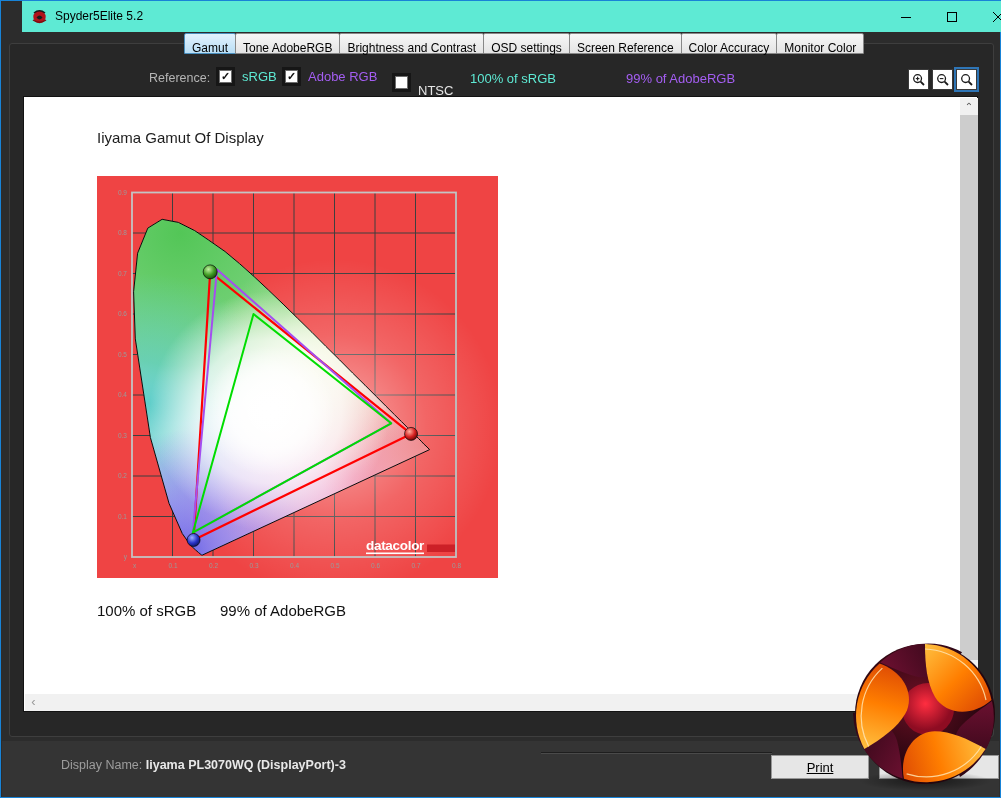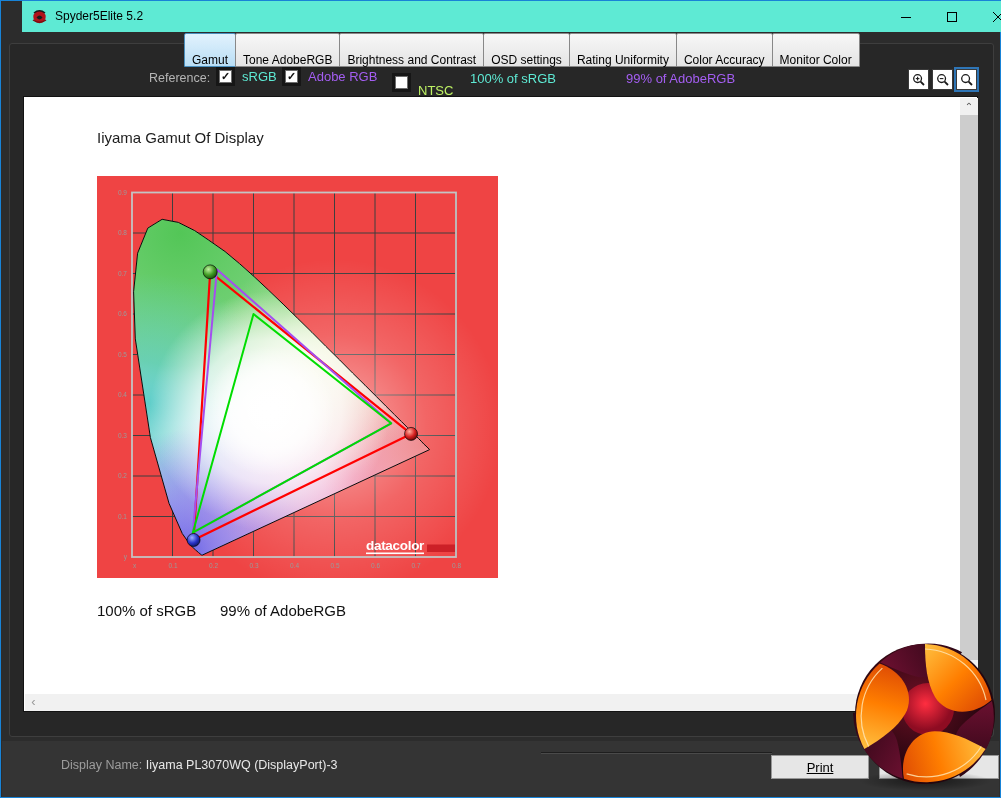--- a/index.html
+++ b/index.html
@@ -9,54 +9,54 @@
 
   
   .titlebar { position:absolute; left:12px; top:0; width:100%; height:31px; background:#5eead4;margin-left:9px; }
   .app-icon { position:absolute; left:9px; top:7px; width:17px; height:17px; }
   .title-text { position:absolute; left:33px; top:0; line-height:31px; font-size:12px; color:#000; }
   .winctl { position:absolute; top:0; width:46px; height:31px; display:flex; align-items:center; justify-content:center; }
   .winctl.min { right:92px; } .winctl.max { right:46px; } .winctl.close { right:0; }
 
   
   .tabbar { position:absolute; left:183px; top:32px; display:flex; z-index:5; }
-  .tab { height:21px; padding:16px 7px; margin-right:-1px; font-size:12px; line-height:20px; color:#000;
+  .tab { height:21px; padding:4px 7px; margin-right:-1px; font-size:12px; line-height:20px; color:#000;
          background:linear-gradient(#f7f7f7,#e4e4e4); border:1px solid #888; border-radius:2px 2px 0 0; white-space:nowrap; }
   .tab.active { background:linear-gradient(#e2f2fd,#b9def5); border-color:#4a8fbe; }
 
   
   .groupbox { position:absolute; left:8px; top:42px; width:985px; height:694px; background:#272727; border:1px solid #3e3e3e; border-radius:3px; }
 
   
   .toolbar-label { position:absolute; left:148px; top:70px; font-size:12.5px; color:#b5b5b5; }
   .cbgroup { position:absolute; top:66px; display:flex; align-items:center; }
   .cb-well { width:19px; height:19px; background:#161616; display:flex; align-items:center; justify-content:center; }
   .cb-box { width:13px; height:13px; background:#fff; border:1px solid #6d6d6d; font-size:11px; line-height:11px; text-align:center; color:#111; font-weight:bold; }
   .cb-label { margin-left:7px; font-size:13px; }
-  .c-srgb { color:#5eead4; } .c-adobe { color:#a45ef2; } .c-ntsc { color:#bef264;margin-top:16px; }
+  .c-srgb { color:#5eead4; } .c-adobe { color:#a45ef2; } .c-ntsc { color:#e5e5e5;margin-top:16px; }
   .result-top { position:absolute; top:70px; font-size:13px; }
   .zoombtns { position:absolute; right:23px; top:68px; display:flex; gap:3px; }
   .zbtn { width:21px; height:21px; background:#fff; border:1px solid #3a3a3a; display:flex; align-items:center; justify-content:center; }
   .zbtn.sel { outline:2px solid #2e75b6; outline-offset:0; }
 
   
   .panel { position:absolute; left:22px; top:95px; width:955px; height:616px; background:#ffffff; border:1px solid #121212; }
   .heading { position:absolute; left:73px; top:32px; font-size:15px; color:#1c1c1c; }
   .chartbox { position:absolute; left:73px; top:79px; width:401px; height:402px; background:#ef4444; }
   .results-row { position:absolute; top:505px; font-size:15px; color:#111; }
   .vscroll { position:absolute; left:936px; top:1px; width:18px; height:596px; background:#f1f1f1; }
   .vscroll .btn { position:absolute; left:0; width:18px; height:17px; background:#f1f1f1; color:#555; font-size:10px; text-align:center; line-height:17px; }
   .vscroll .thumb { position:absolute; left:0; top:17px; width:18px; height:545px; background:#cdcdcd; }
   .hscroll { position:absolute; left:1px; top:597px; width:935px; height:17px; background:#f1f1f1; }
   .hscroll .btn { position:absolute; left:0; top:0; width:17px; height:17px; color:#9a9a9a; font-size:13px; line-height:16px; text-align:center; }
 
   
   .footer { position:absolute; left:1px; top:740px; width:997px; height:56px; background:#343434; }
   .dn-label { position:absolute; left:59px; top:17px; font-size:12.5px; color:#9d9d9d; }
-  .dn-value { font-weight:normal; color:#e8e8e8;text-align:right; }
+  .dn-value { font-weight:bold; color:#e8e8e8;text-align:right; }
   .divider { position:absolute; left:539px; top:11px; width:231px; height:2px; background:#1e1e1e; border-bottom:1px solid #4a4a4a; }
   .pushbtn { position:absolute; top:14px; height:24px; background:#e6e6e6; border:1px solid #979797; font-size:13px; color:#000;
              display:flex; align-items:center; justify-content:center; font-family:"Liberation Sans",sans-serif; }
   .btn-print { left:769px; width:98px;text-decoration:underline; }
   .btn-obscured { left:877px; width:120px; }
 
   .logo { position:absolute; left:843px; top:636px; width:162px; height:162px; z-index:50; pointer-events:none; }
 </style>
 </head>
 <body>
@@ -86,21 +86,21 @@
           <path d="M1,1 L11,11 M11,1 L1,11" stroke="#000" stroke-width="1"></path>
         </svg>
     </div>
   </div>
 
   <div class="tabbar">
     <div class="tab active">Gamut</div>
     <div class="tab">Tone AdobeRGB</div>
     <div class="tab">Brightness and Contrast</div>
     <div class="tab">OSD settings</div>
-    <div class="tab">Rating Uniformity</div>
+    <div class="tab">Screen Reference</div>
     <div class="tab">Color Accuracy</div>
     <div class="tab">Monitor Color</div>
   </div>
 
   <div class="groupbox"></div>
 
   <span class="toolbar-label">Reference:</span>
 
   <div class="cbgroup" style="left:215px;">
     <span class="cb-well">

